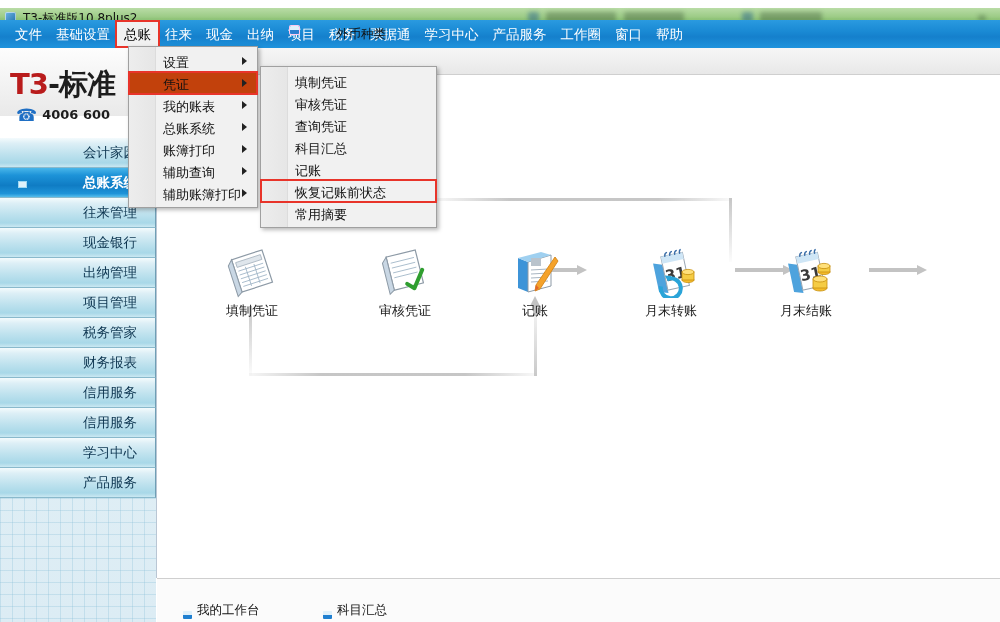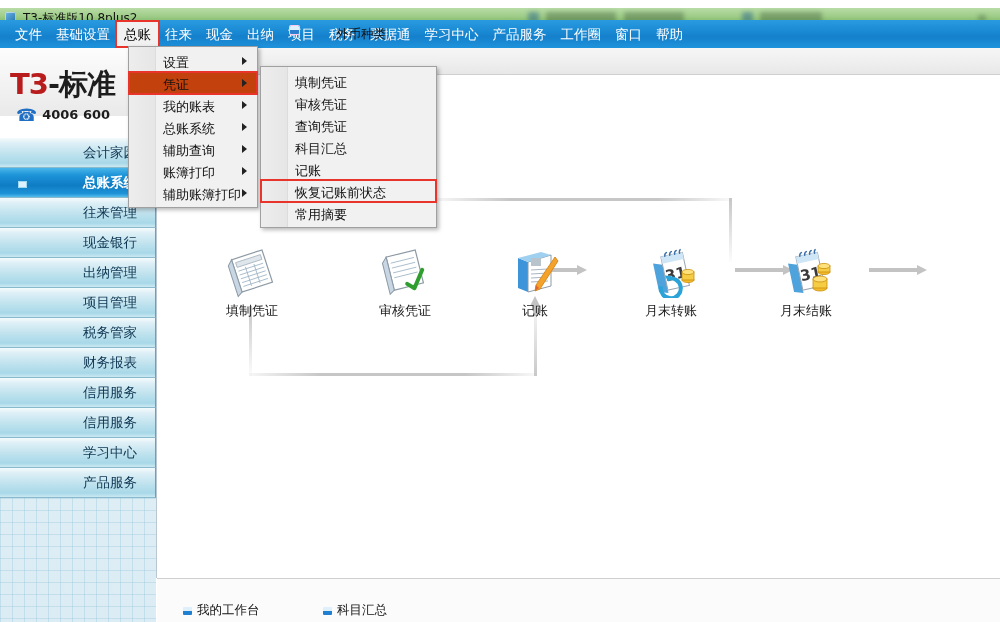--- a/index.html
+++ b/index.html
@@ -180,21 +180,21 @@
   .route.v-fade-up {
     background: linear-gradient(to top, rgba(195,195,195,0.9), rgba(200,200,200,0.25));
   }
 
   
   .dock {
     position: absolute; left: 157px; top: 578px; width: 843px; height: 44px;
     background: #fbfbfb; border-top: 1px solid #cfcfcf;
   }
   .dock-item {
-    position: absolute; top: 23px; display: flex; align-items: center;
+    position: absolute; top: 23px; display: flex; align-items: flex-end;
     font-size: 12.5px; color: #111; white-space: nowrap;
   }
   .dock-bullet {
     width: 9px; height: 8px; margin-right: 5px; border-radius: 1px;
     background: linear-gradient(to bottom,#dff0fa 0 45%, #1f7fd0 45% 100%);
   }
 
   
   .menu {
     position: absolute; background: #f1f1f1; border: 1px solid #a0a0a0;
@@ -500,25 +500,25 @@
       </div>
       <div class="row">
         <span>我的账表</span>
         <span class="caret"></span>
       </div>
       <div class="row">
         <span>总账系统</span>
         <span class="caret"></span>
       </div>
       <div class="row">
+        <span>账簿打印</span>
+        <span class="caret"></span>
+      </div>
+      <div class="row">
         <span>辅助查询</span>
-        <span class="caret"></span>
-      </div>
-      <div class="row">
-        <span>账簿打印</span>
         <span class="caret"></span>
       </div>
       <div class="row">
         <span>辅助账簿打印</span>
         <span class="caret"></span>
       </div>
     </div>
 
   <div class="menu" id="menu-sub">
     <div class="gutter"></div>

